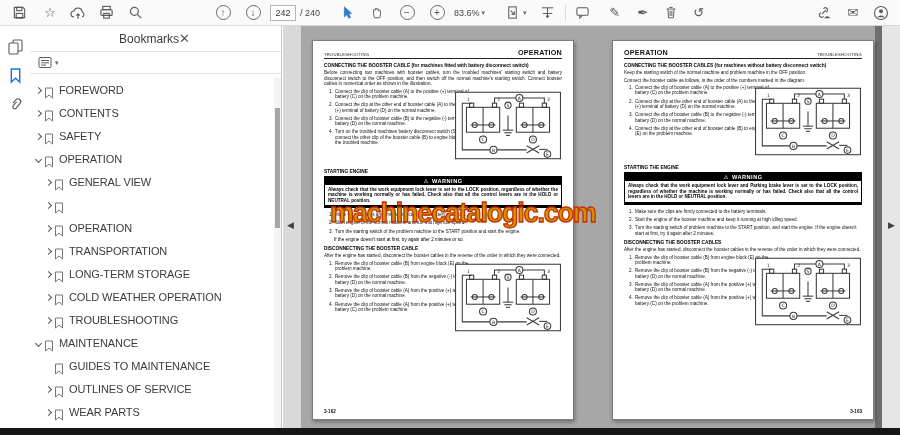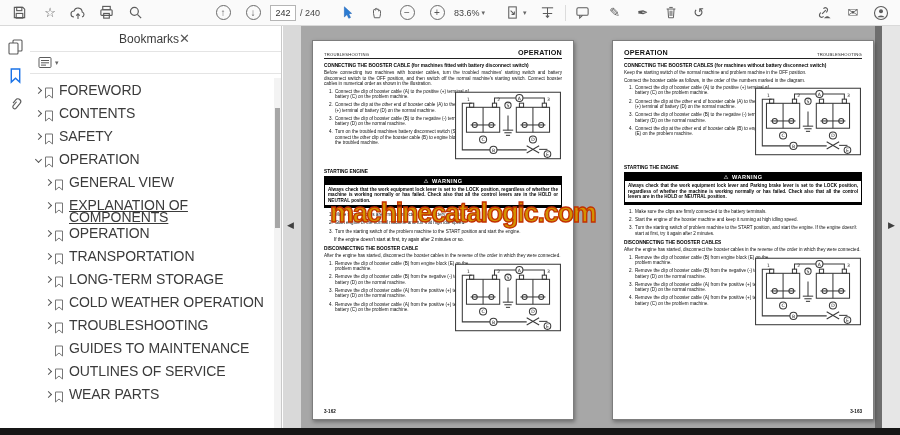--- a/index.html
+++ b/index.html
@@ -35,21 +35,21 @@
   .panel-close { font-size:13px; color:#555; line-height:1; }
   .panel-opts { height:22px; display:flex; align-items:center; padding:0 8px; border-bottom:1px solid #e4e4e4; }
   .tree { position:absolute; top:52px; left:0; right:8px; bottom:0; overflow:hidden; padding-top:4px; }
   .bm-row { display:flex; align-items:flex-start; padding:2px 2px 2px 4px; min-height:17px; color:#3b3b3b; }
   .bm-row.lvl1 { padding-left:14px; }
   .chev { width:10px; flex:0 0 10px; height:12px; position:relative; margin-top:1px; }
   .chev.right::after, .chev.down::after { content:""; position:absolute; left:2px; top:3px; width:4px; height:4px;
         border-right:1.2px solid #555; border-bottom:1.2px solid #555; transform:rotate(-45deg); }
   .chev.down::after { transform:rotate(45deg); }
   .bm-ic { flex:0 0 11px; margin:1px 4px 0 0; }
-  .bm-label { font-size:14px; letter-spacing:-0.1px; line-height:12px; }
+  .bm-label { font-size:11px; letter-spacing:-0.1px; line-height:12px; }
   .bm-label.u { text-decoration:underline; }
   .panel-scroll { position:absolute; right:0; top:52px; bottom:0; width:7px; background:#f3f3f3; }
   .panel-thumb { position:absolute; left:1px; top:30px; width:5px; height:120px; background:#a6a6a6; }
 
   
   .doc { position:absolute; left:283px; top:26px; right:0; bottom:7px; background:#a7a7a7; }
   .edge-left { position:absolute; left:0; top:0; bottom:0; width:18px; background:#d9d9d9; }
   .edge-right { position:absolute; right:0; top:0; bottom:0; width:18px; background:#e6e6e6; }
   .nav-arrow { position:absolute; top:194px; left:4px; font-size:9px; color:#3f3f3f; }
   .doc-scrollbar { position:absolute; right:18px; top:0; bottom:0; width:7px; background:#8f8f8f; }
@@ -347,21 +347,20 @@
         <span class="bm-ic"><svg width="10" height="12" viewBox="0 0 10 12" stroke="#777" fill="none" stroke-width="1">
             <path d="M1.5,1 h7 v10 l-3.5,-3 l-3.5,3 z"></path>
           </svg></span>
         <span class="bm-label">GENERAL VIEW</span>
       </div>
       <div class="bm-row lvl1">
         <span class="chev right"></span>
         <span class="bm-ic"><svg width="10" height="12" viewBox="0 0 10 12" stroke="#777" fill="none" stroke-width="1">
             <path d="M1.5,1 h7 v10 l-3.5,-3 l-3.5,3 z"></path>
           </svg></span>
-        <span class="bm-label u">EXPLANATION OF COMPONENTS</span>
       </div>
       <div class="bm-row lvl1">
         <span class="chev right"></span>
         <span class="bm-ic"><svg width="10" height="12" viewBox="0 0 10 12" stroke="#777" fill="none" stroke-width="1">
             <path d="M1.5,1 h7 v10 l-3.5,-3 l-3.5,3 z"></path>
           </svg></span>
         <span class="bm-label">OPERATION</span>
       </div>
       <div class="bm-row lvl1">
         <span class="chev right"></span>
@@ -383,20 +382,27 @@
             <path d="M1.5,1 h7 v10 l-3.5,-3 l-3.5,3 z"></path>
           </svg></span>
         <span class="bm-label">COLD WEATHER OPERATION</span>
       </div>
       <div class="bm-row lvl1">
         <span class="chev right"></span>
         <span class="bm-ic"><svg width="10" height="12" viewBox="0 0 10 12" stroke="#777" fill="none" stroke-width="1">
             <path d="M1.5,1 h7 v10 l-3.5,-3 l-3.5,3 z"></path>
           </svg></span>
         <span class="bm-label">TROUBLESHOOTING</span>
+      </div>
+      <div class="bm-row">
+        <span class="chev down"></span>
+        <span class="bm-ic"><svg width="10" height="12" viewBox="0 0 10 12" stroke="#777" fill="none" stroke-width="1">
+            <path d="M1.5,1 h7 v10 l-3.5,-3 l-3.5,3 z"></path>
+          </svg></span>
+        <span class="bm-label">MAINTENANCE</span>
       </div>
       <div class="bm-row lvl1">
         <span class="chev"></span>
         <span class="bm-ic"><svg width="10" height="12" viewBox="0 0 10 12" stroke="#777" fill="none" stroke-width="1">
             <path d="M1.5,1 h7 v10 l-3.5,-3 l-3.5,3 z"></path>
           </svg></span>
         <span class="bm-label">GUIDES TO MAINTENANCE</span>
       </div>
       <div class="bm-row lvl1">
         <span class="chev right"></span>

